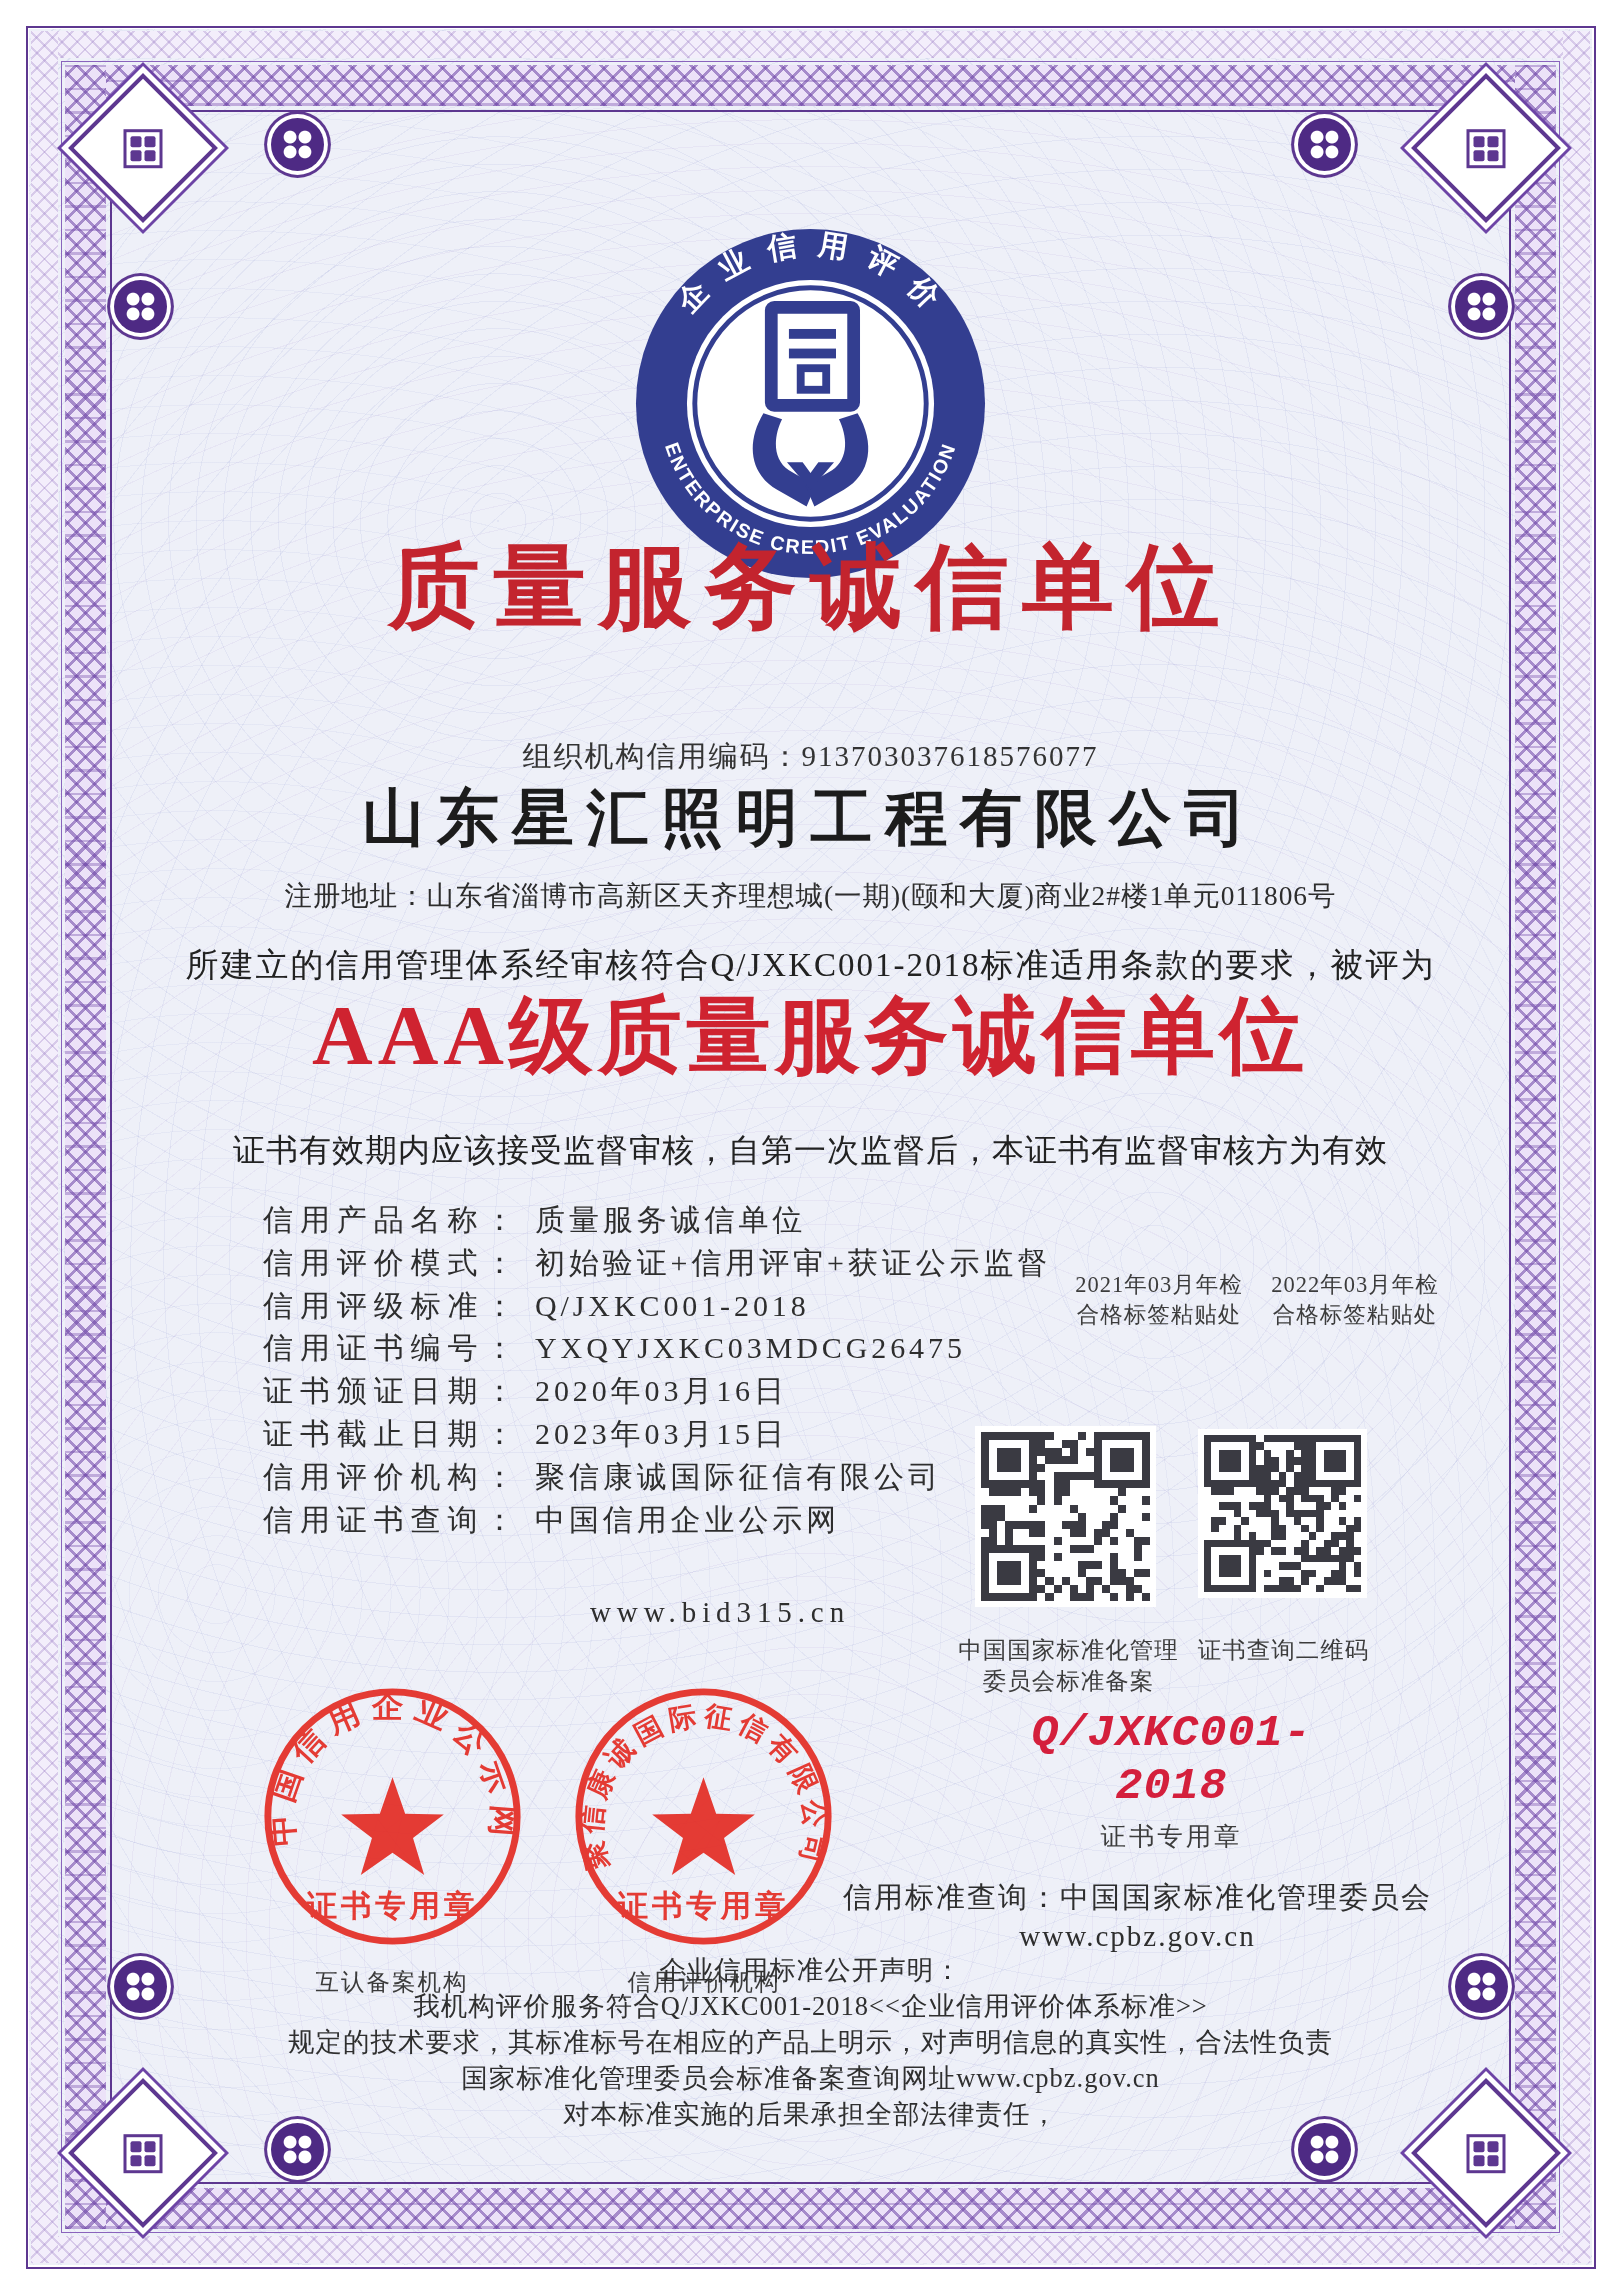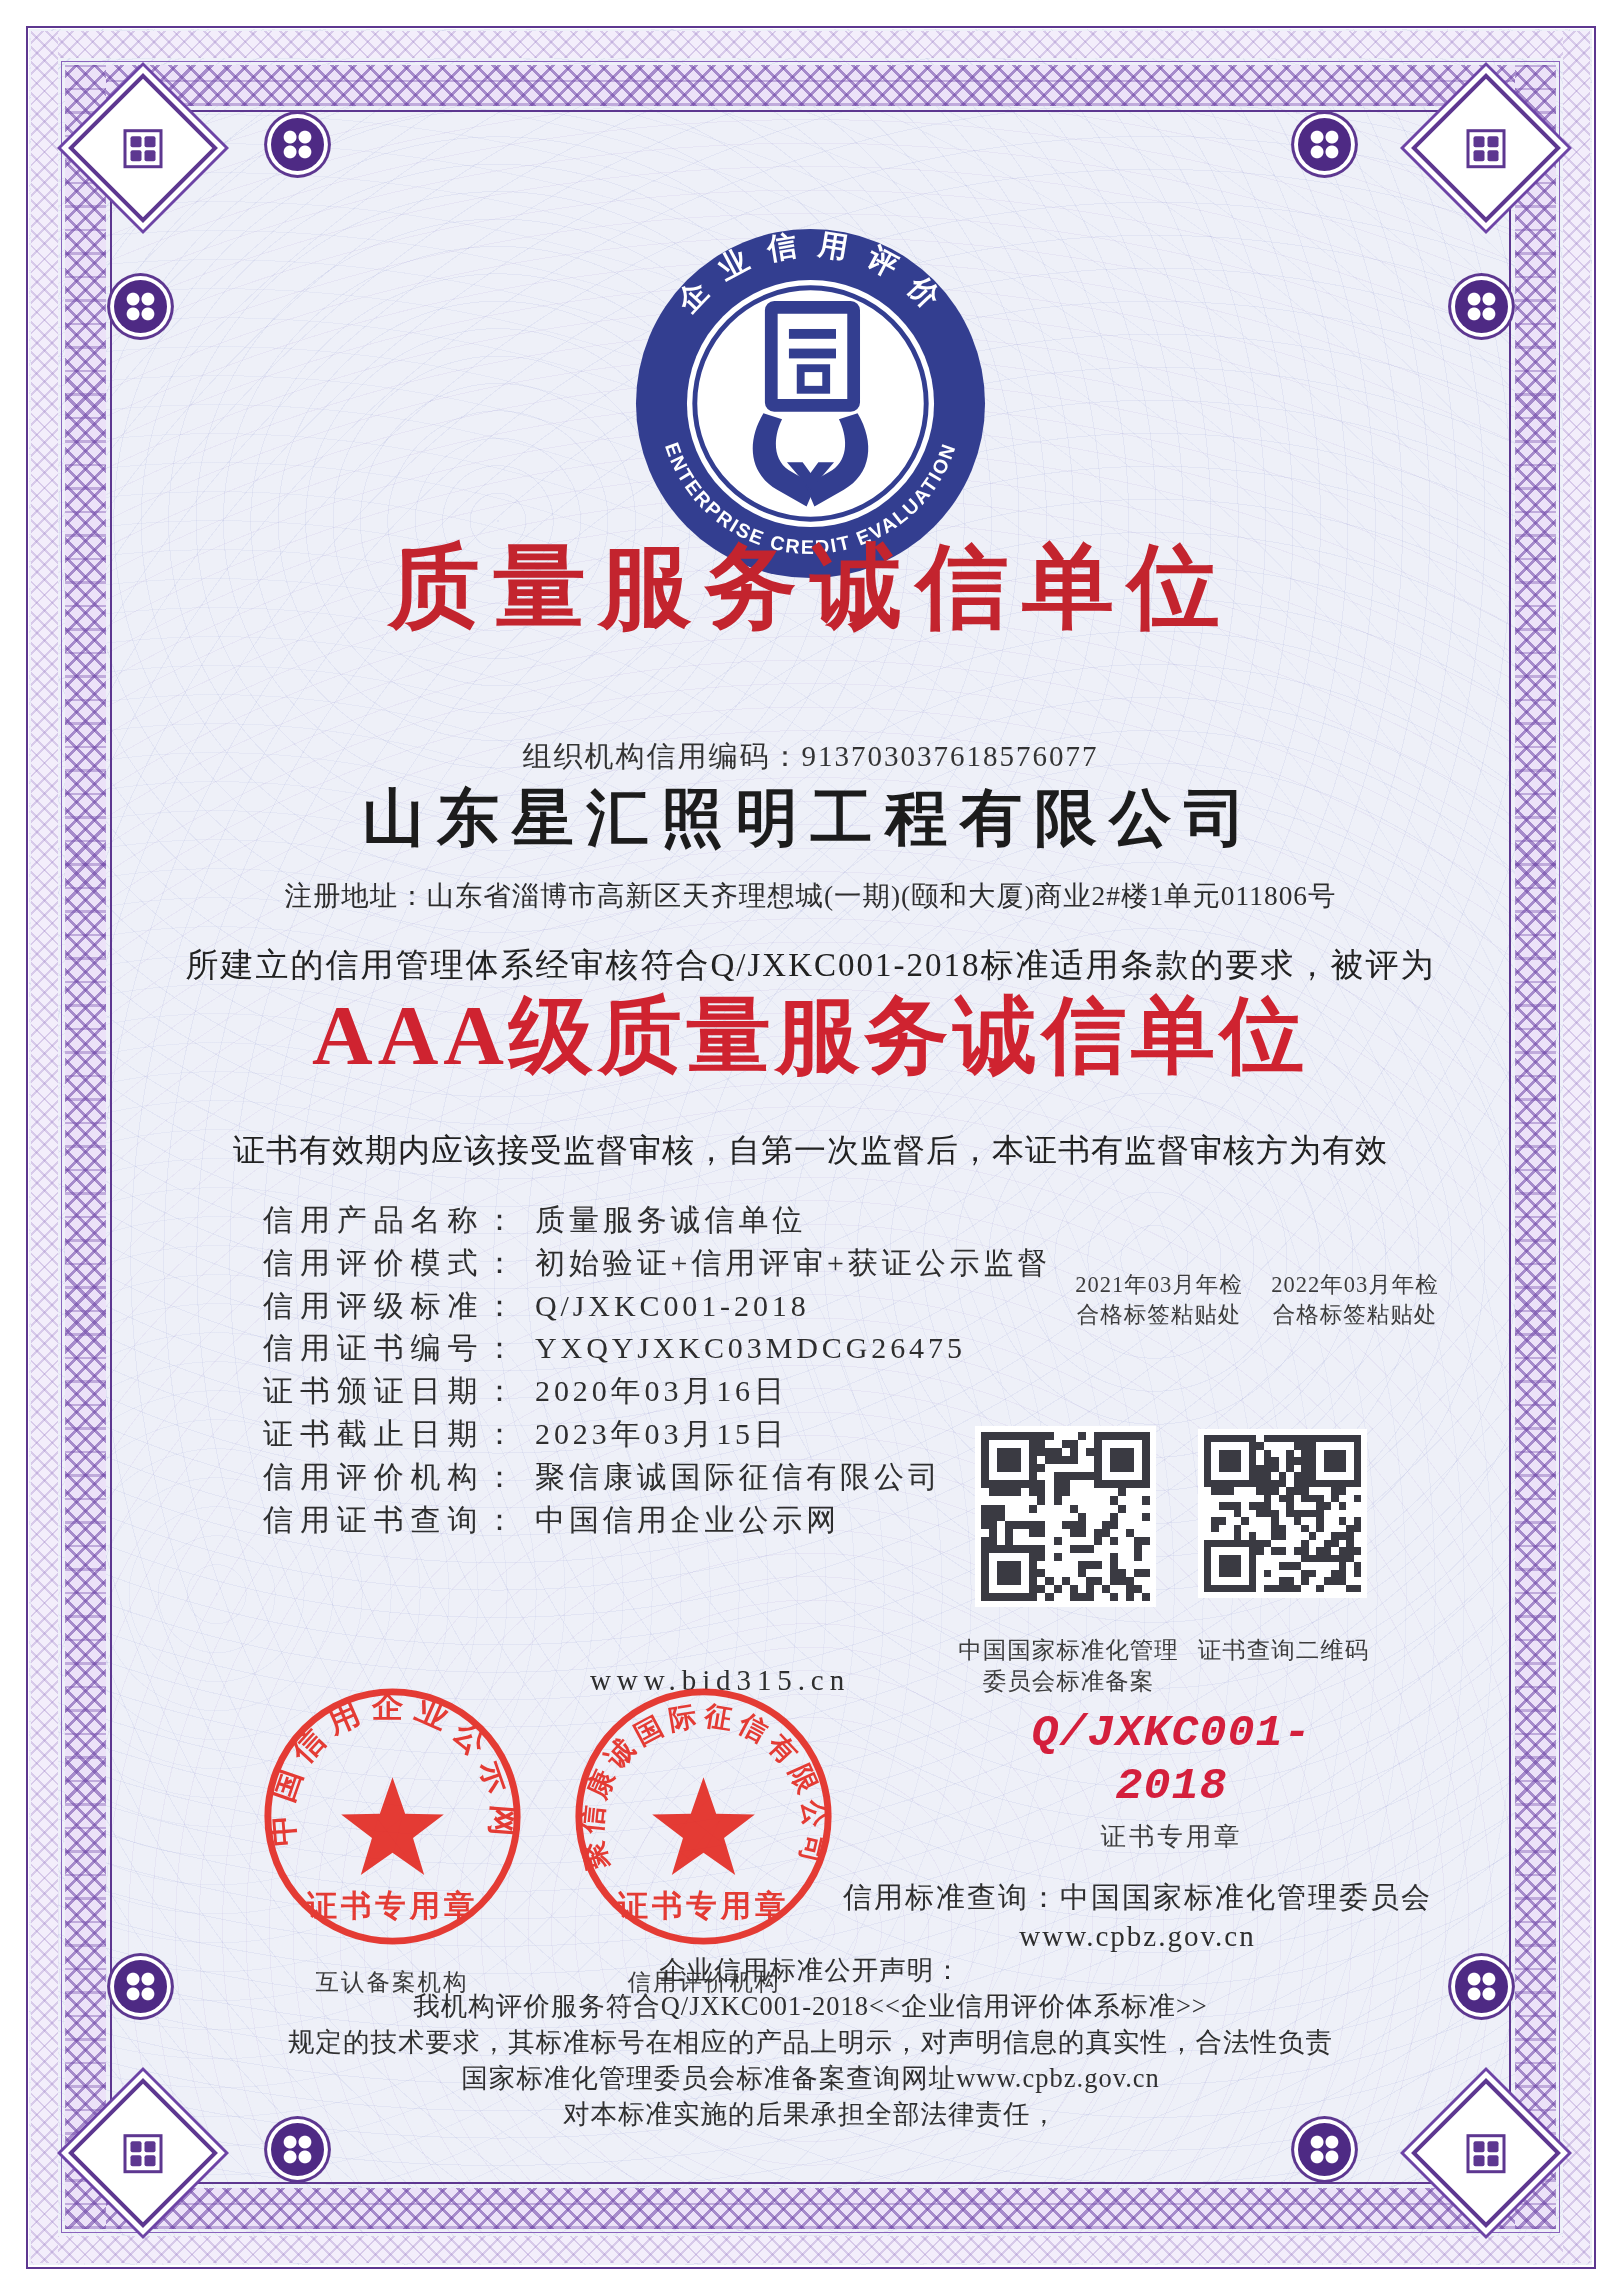--- a/index.html
+++ b/index.html
@@ -67,21 +67,21 @@
   .org-line{top:737px;font-size:29px;color:#333;letter-spacing:2px;}
   .company{top:776px;font-size:62px;font-weight:bold;color:#1c1c1c;letter-spacing:12.7px;font-family:"Liberation Sans","DejaVu Sans",sans-serif;}
   .address{top:878px;font-size:27.4px;color:#2d2d2d;letter-spacing:1px;}
   .statement{top:943px;font-size:33px;color:#222;letter-spacing:2px;}
   .award{top:988px;font-size:84px;font-weight:bold;color:#cf2330;letter-spacing:4.9px;line-height:1.15;}
   .validity{top:1129px;font-size:32px;color:#222;letter-spacing:1px;}
   .fields{left:263px;top:1204px;}
   .field-row{display:flex;font-size:30px;color:#2e2e2e;margin-bottom:11.8px;line-height:31px;white-space:nowrap;}
   .field-row .lbl{width:272px;letter-spacing:6.9px;}
   .field-row .val{letter-spacing:3.9px;}
-  .bid-url{left:529px;top:1664px;width:382px;text-align:center;font-size:29px;letter-spacing:5.9px;color:#2e2e2e;}
+  .bid-url{left:529px;top:1596px;width:382px;text-align:center;font-size:29px;letter-spacing:5.9px;color:#2e2e2e;}
   .sticker{width:186px;text-align:center;font-size:22.5px;line-height:30px;color:#3c3c3c;letter-spacing:1px;}
   .sticker1{left:1066px;top:1270px;}
   .sticker2{left:1262px;top:1270px;}
   .qr{background:#fff;padding:5.9px;box-sizing:border-box;}
   .qr svg{width:100%;height:100%;display:block;}
   .qr1{left:975px;top:1426px;width:181px;height:181px;}
   .qr2{left:1198px;top:1429px;width:169px;height:169px;}
   .qr-cap{font-size:23.5px;line-height:31px;color:#3c3c3c;text-align:center;letter-spacing:1px;}
   .qr-cap1{left:936px;top:1635px;width:265px;}
   .qr-cap2{left:1166px;top:1635px;width:235px;}

